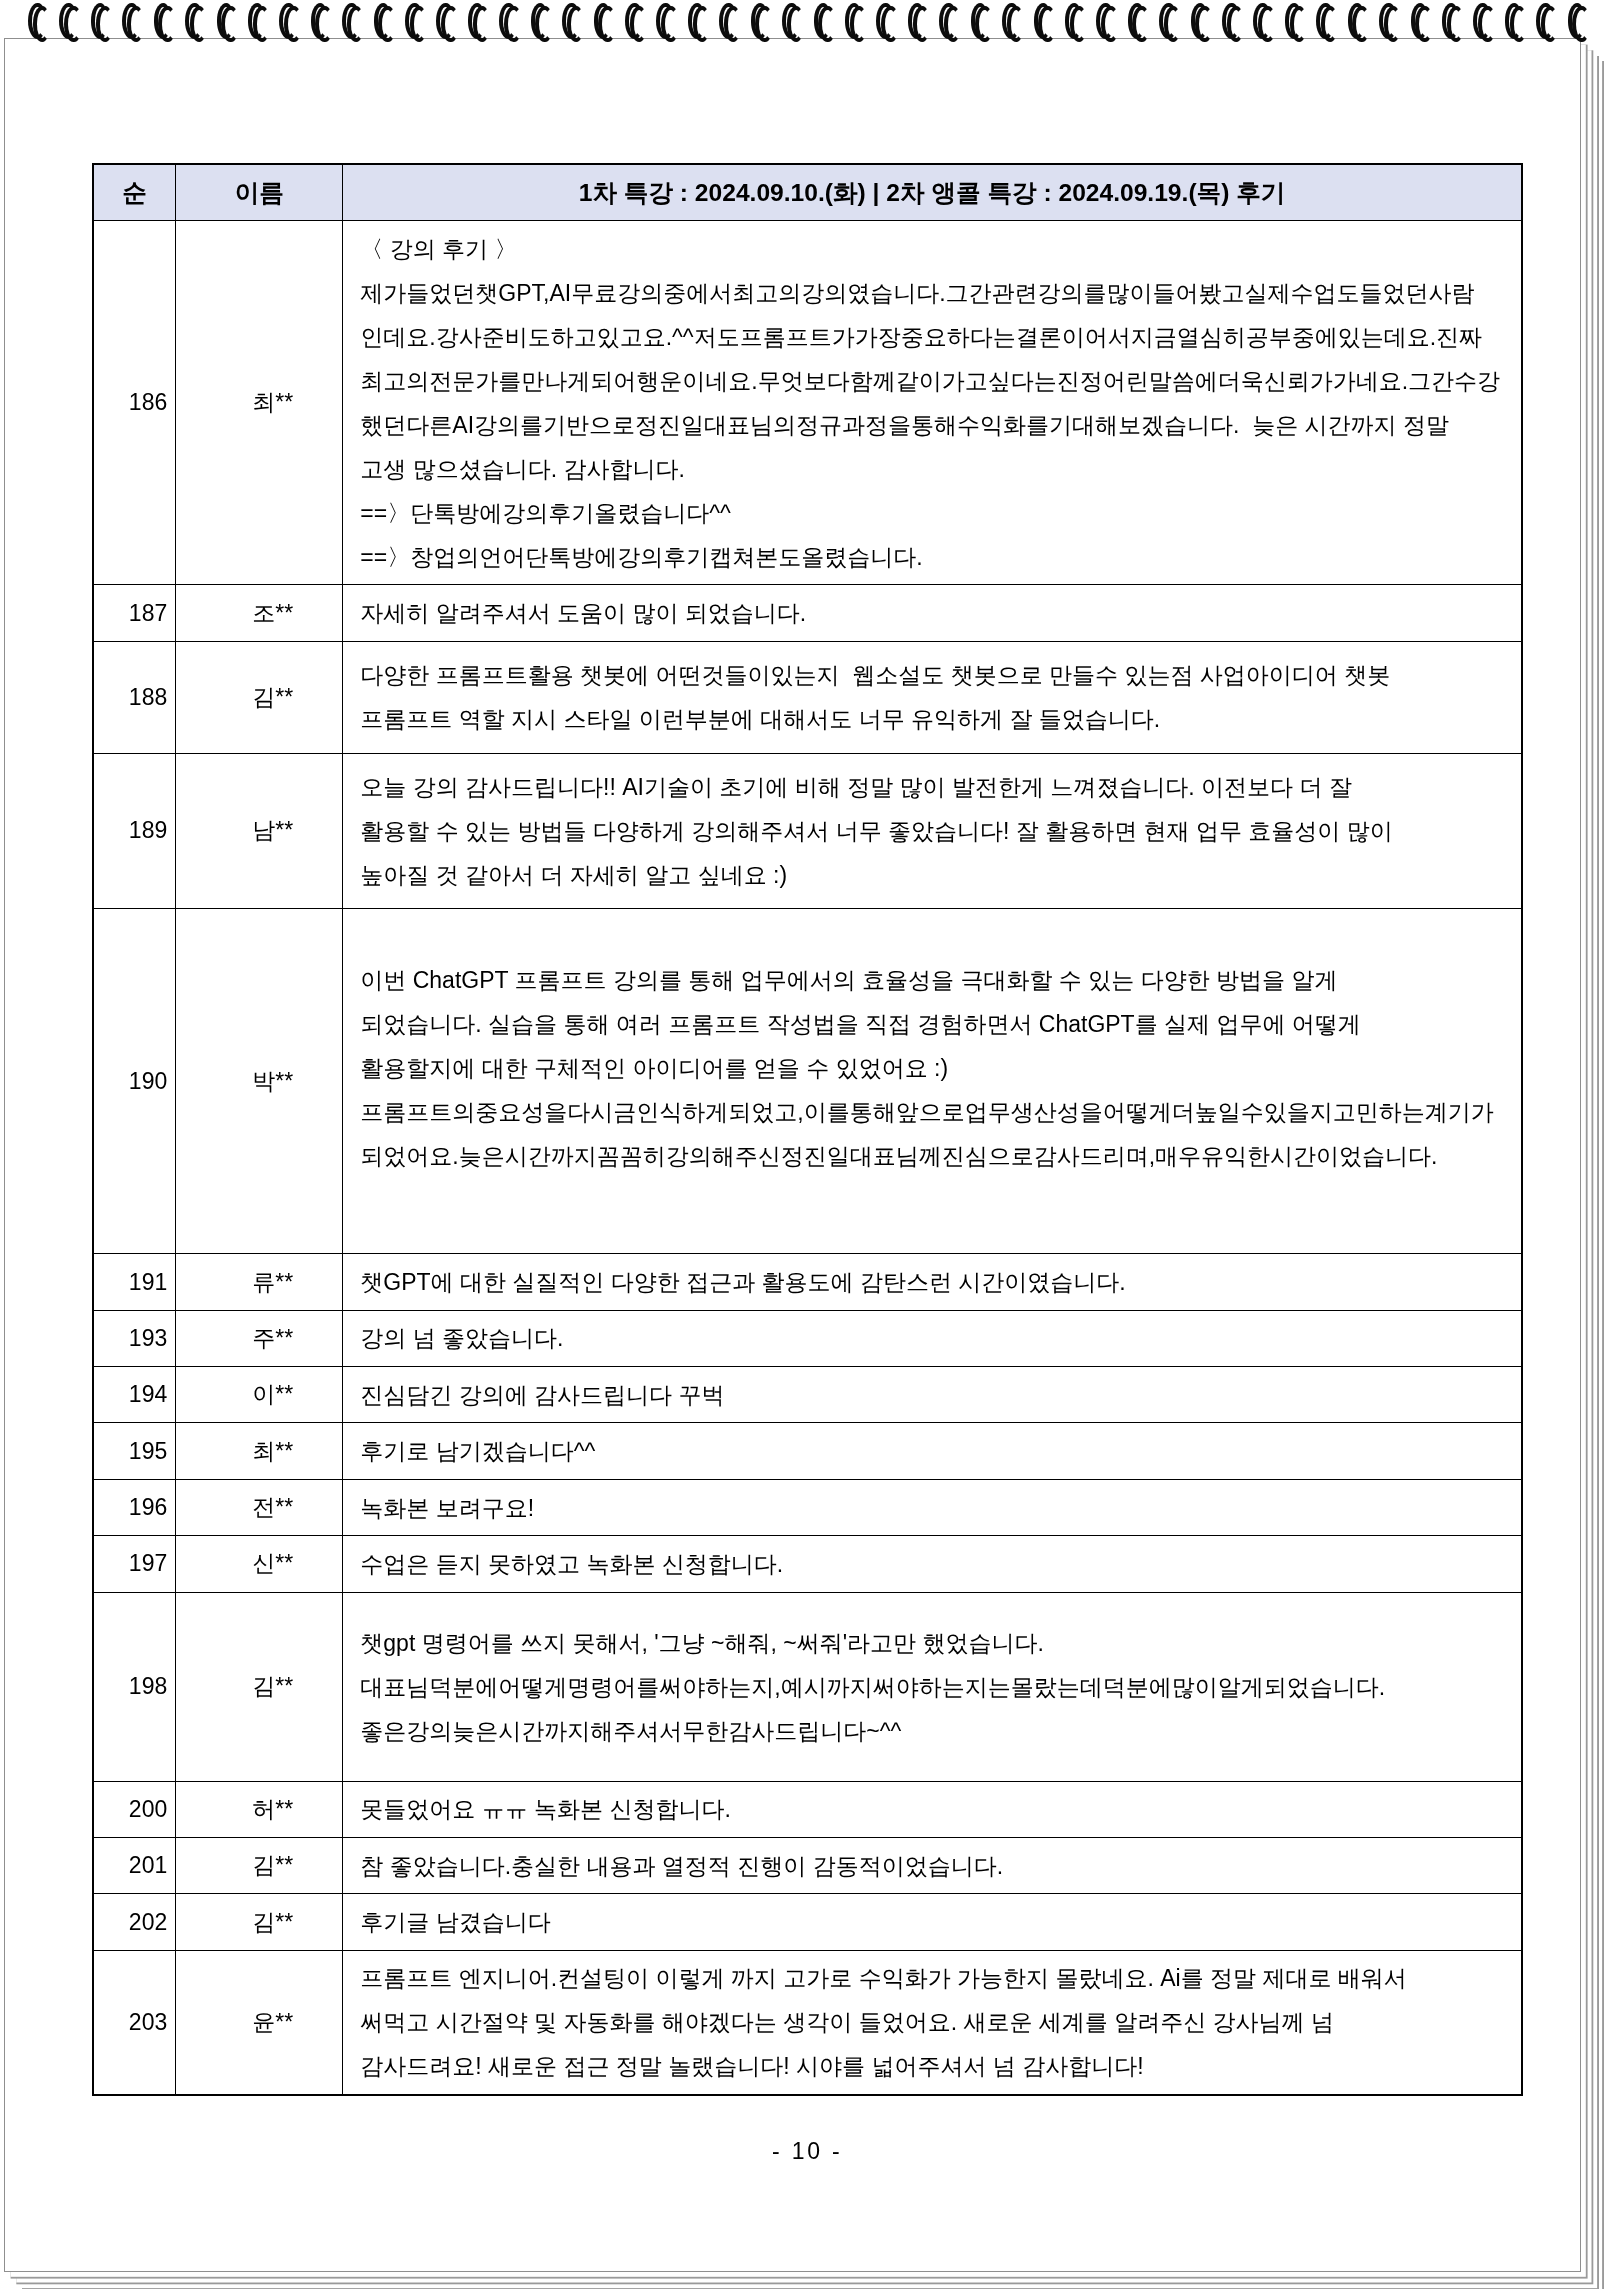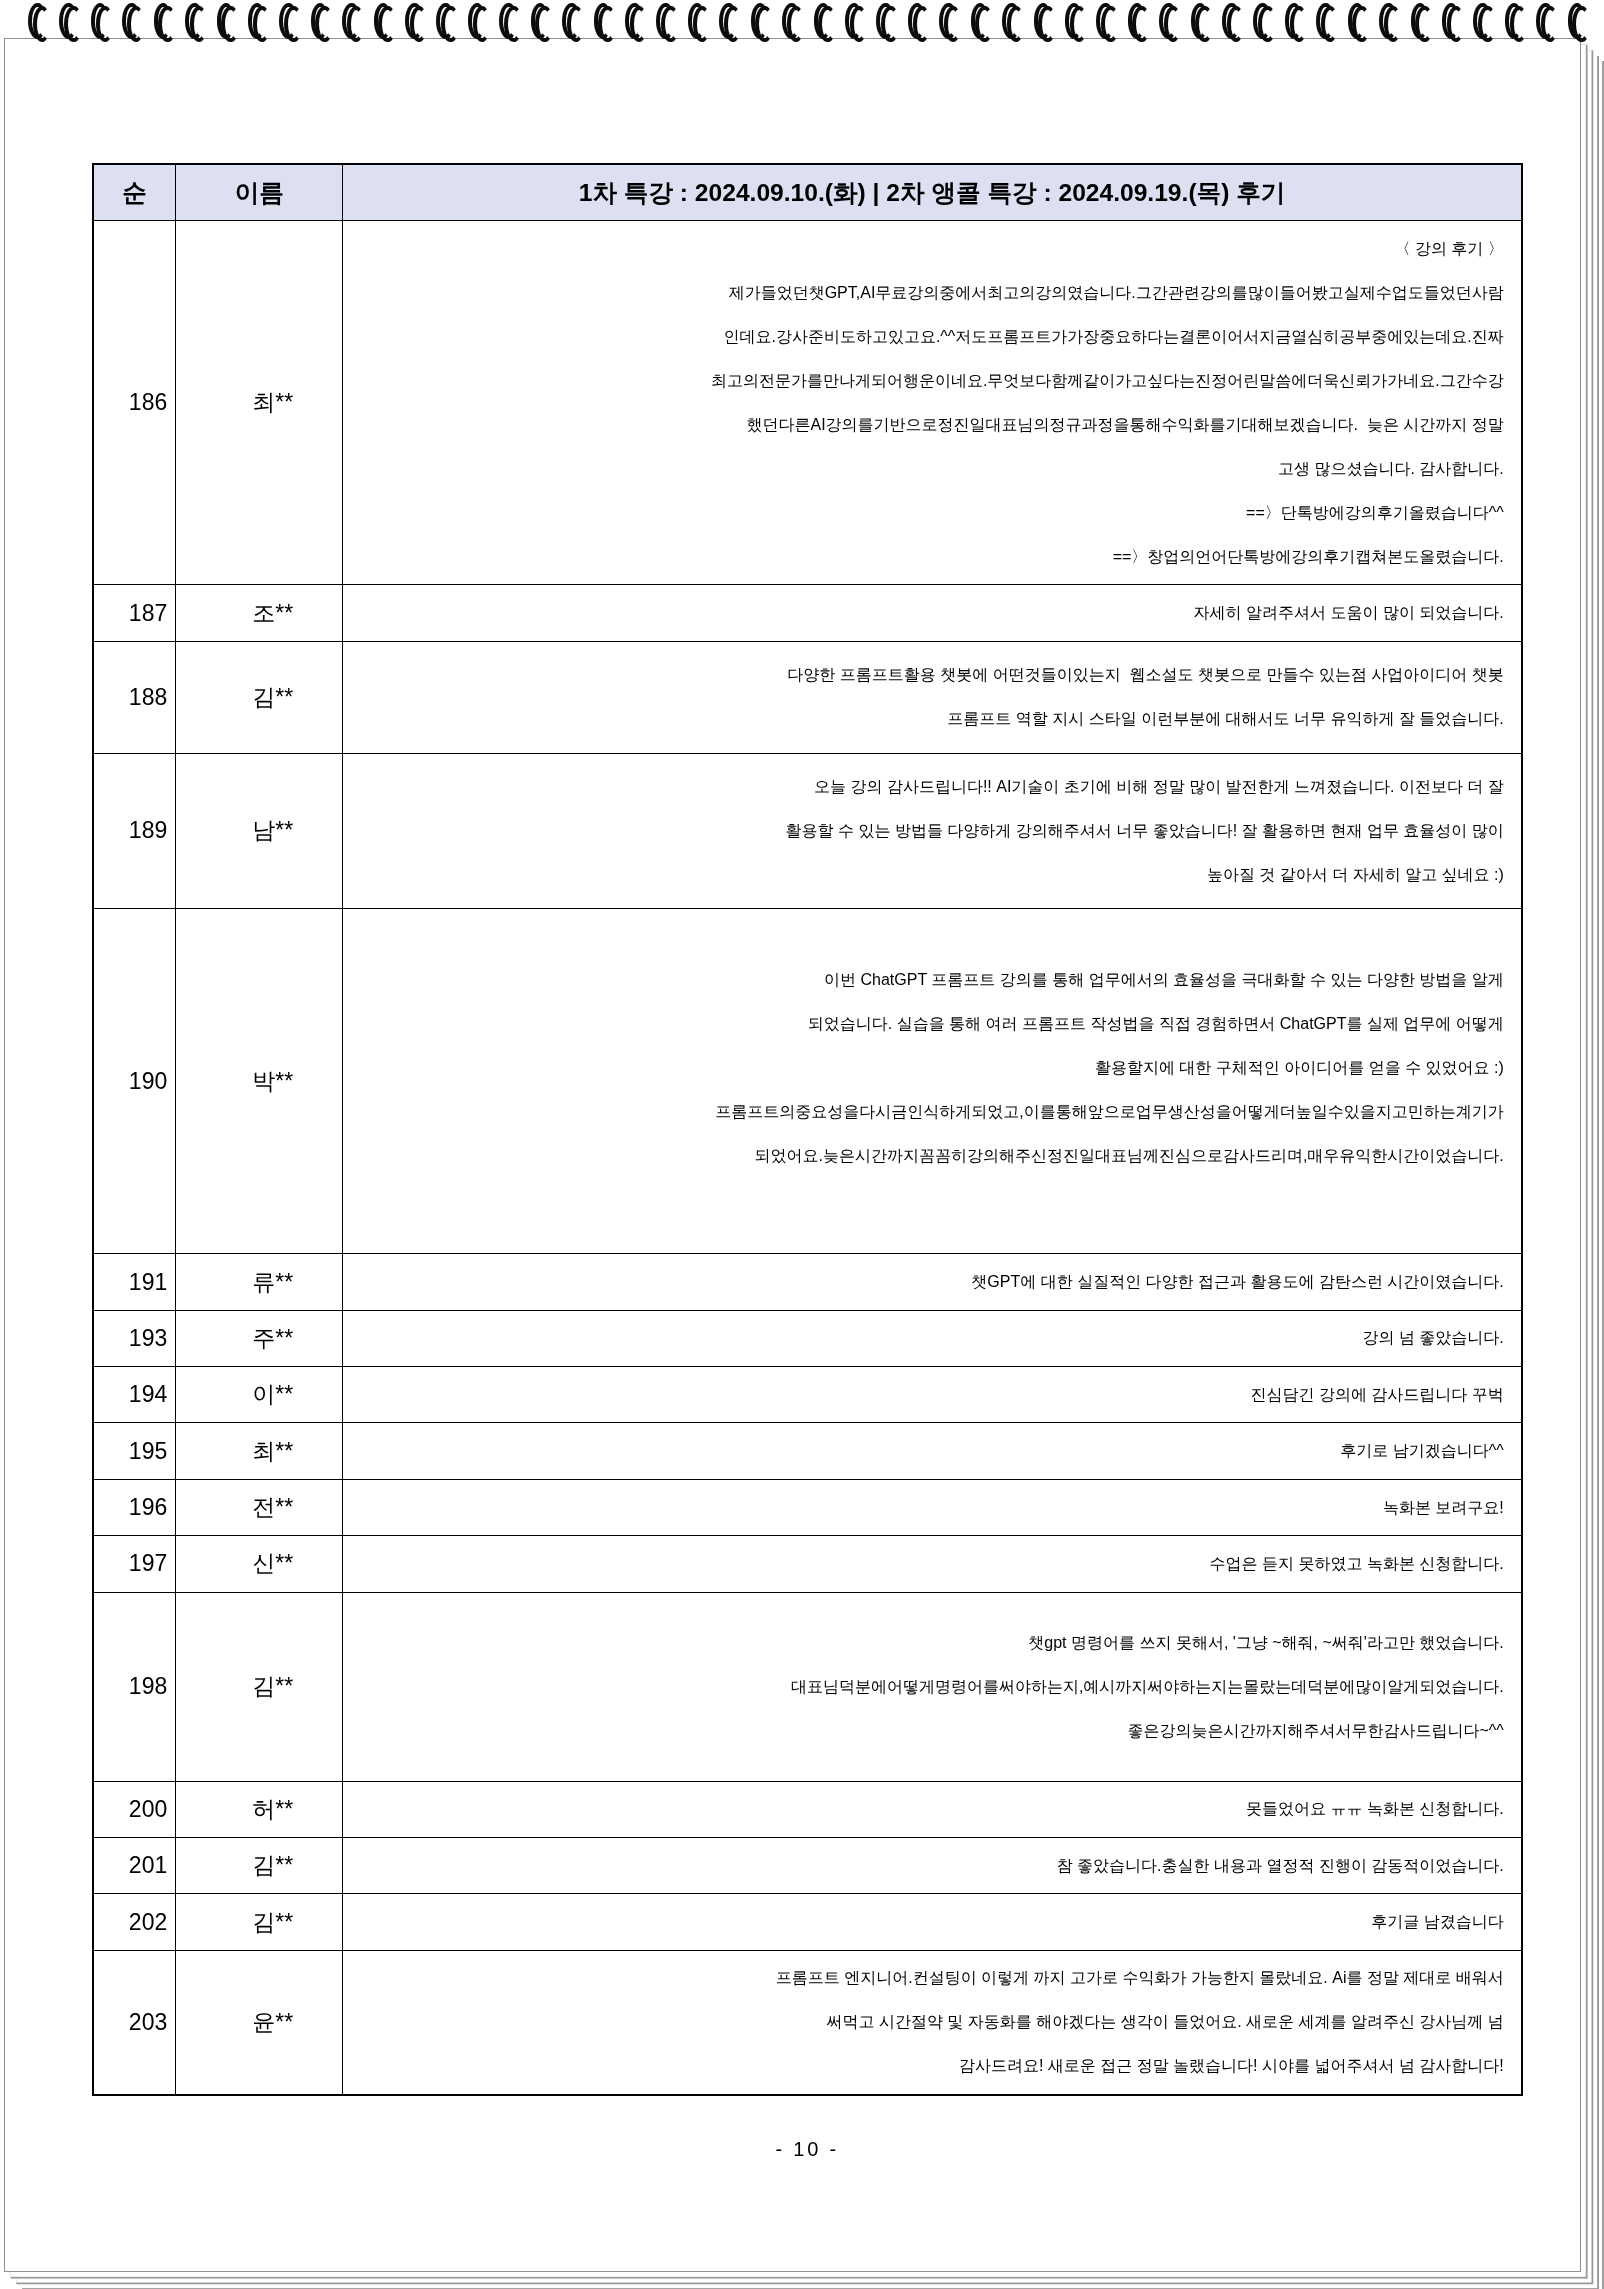--- a/index.html
+++ b/index.html
@@ -63,40 +63,39 @@
   }
   .col-seq  { width:83px; }
   .col-name { width:167px; }
   td.seq-cell, td.name-cell {
     text-align:center;
     vertical-align:middle;
     font-size:23px;
     padding-left:28px;
   }
   td.review-cell {
-    font-size:16px;
+    font-size:23px;
     padding:5.7px 17px;
     vertical-align:middle;
-    text-align:right;
   }
   td.review-cell .line { line-height:44px; white-space:pre-wrap; }
 
   
   tbody tr:nth-child(3) td.review-cell,
   tbody tr:nth-child(4) td.review-cell { padding-top:11.4px; padding-bottom:11.4px; }
   tbody tr:nth-child(5) td.review-cell  { padding-top:49px; padding-bottom:75px; }
   tbody tr:nth-child(12) td.review-cell { padding-top:28px; padding-bottom:28px; }
   tbody tr:nth-child(17) td.review-cell { padding-top:23px; padding-bottom:34px; }
 
   
   .page-number {
     width:1431px;
     margin:42px 0 0 87px;
     text-align:center;
-    font-size:20px;
+    font-size:23px;
     letter-spacing:2.8px;
   }
 </style>
 </head>
 <body>
 
 <div class="coils">
     <span class="coil"></span>
     <span class="coil"></span>
     <span class="coil"></span>

